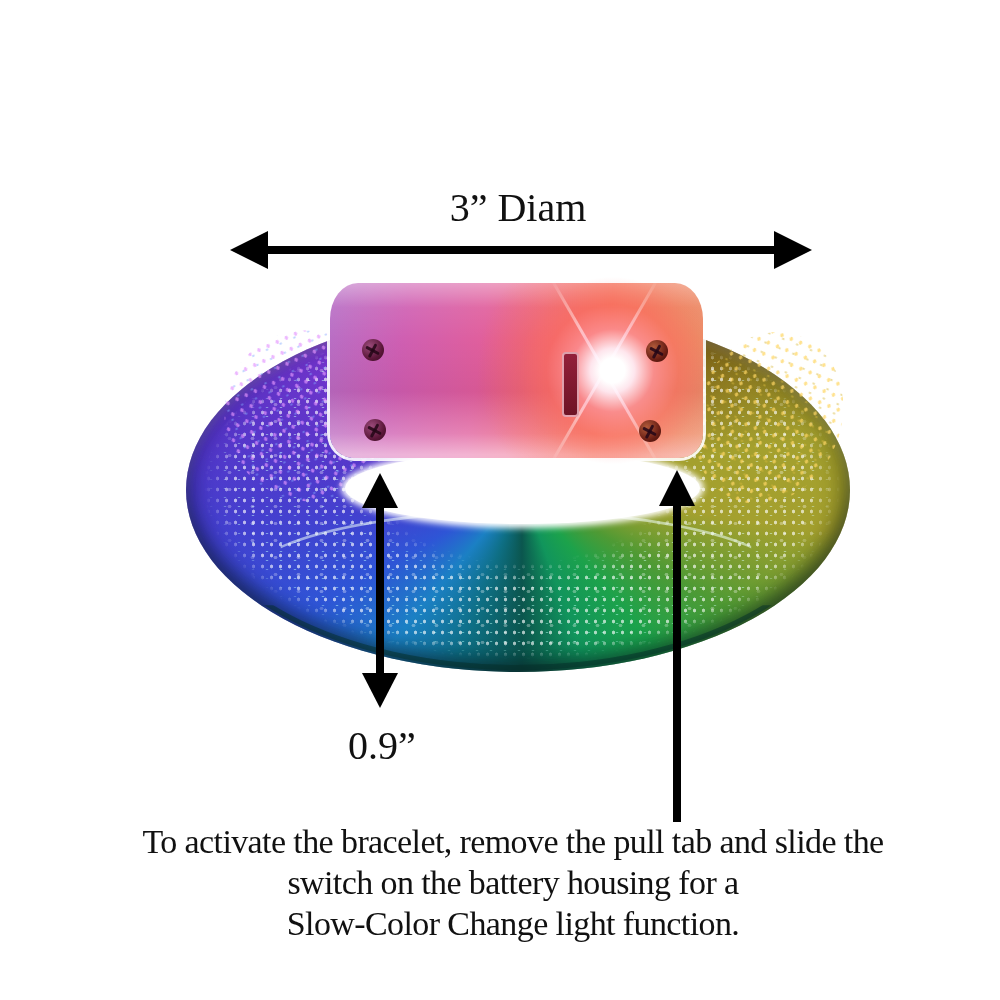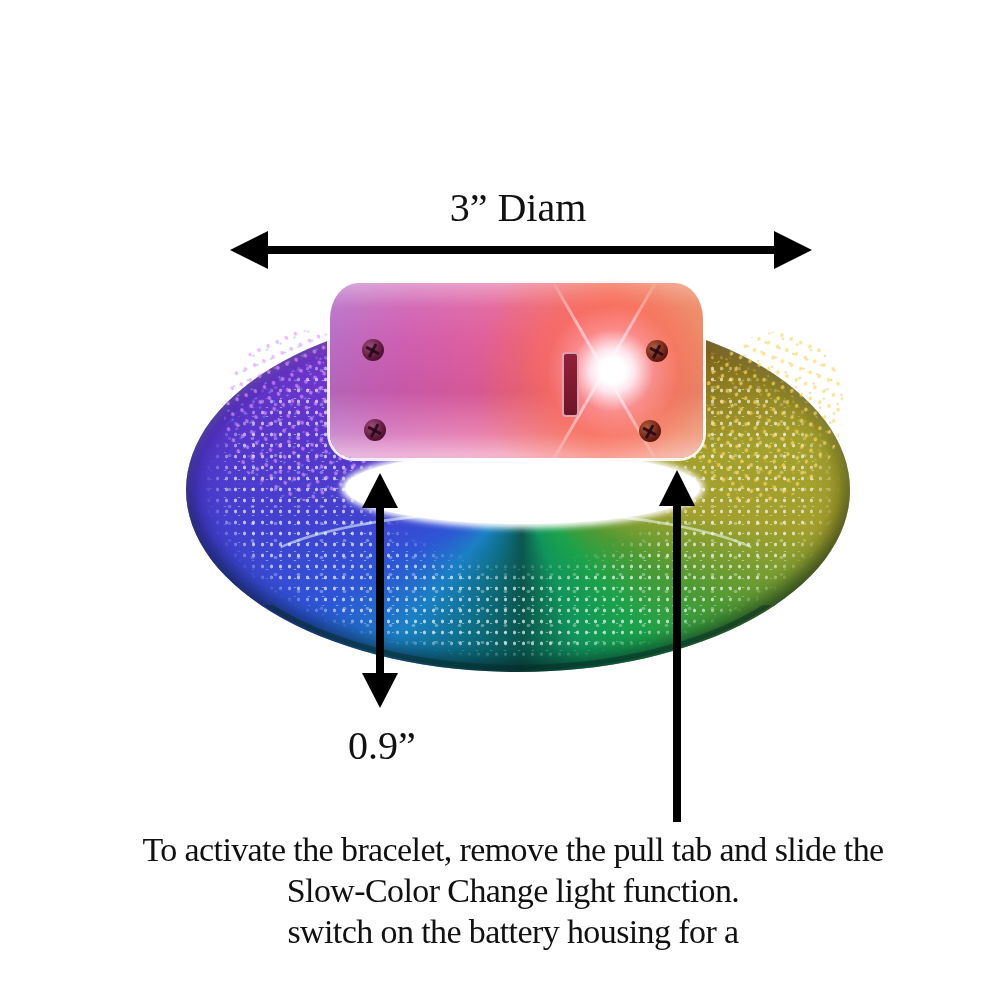--- a/index.html
+++ b/index.html
@@ -20,21 +20,21 @@
     position:relative;width:1000px;height:1000px;background:var(--bg);
     font-family:"Liberation Serif","DejaVu Serif",serif;color:var(--text);
     overflow:hidden;
     border-radius:26px;
   }
   .label{position:absolute;text-align:center;font-size:40px;line-height:1.1;color:var(--text);}
   .label.diam{left:368px;top:186px;width:300px;}
   .label.bwidth{left:312px;top:724px;width:140px;}
   .caption{
     position:absolute;left:26px;top:821px;width:974px;text-align:center;
-    font-size:34px;line-height:41px;letter-spacing:-0.6px;color:var(--text);margin-top:8px;
+    font-size:34px;line-height:41px;letter-spacing:-0.6px;color:var(--text);
   }
   .arrows{position:absolute;left:0;top:0;width:1000px;height:1000px;color:var(--annotation);z-index:5;pointer-events:none;}
   .arrows line{stroke:currentColor;}
   .arrows polygon{fill:currentColor;stroke:none;}
 
   
   .bracelet{position:absolute;left:0;top:0;width:1000px;height:1000px;}
   .ring{
     position:absolute;left:186px;top:308px;width:664px;height:364px;border-radius:50%;
     background:conic-gradient(from 0deg at 50.6% 49.5%,
@@ -166,17 +166,17 @@
       <polygon points="677,470 659,506 695,506"></polygon>
       <line x1="677" y1="501" x2="677" y2="822" stroke-width="8"></line>
     </g>
   </svg>
 
   <div class="label diam">3” Diam</div>
   <div class="label bwidth">0.9”</div>
 
   <div class="caption">
     <div>To activate the bracelet, remove the pull tab and slide the</div>
+    <div>switch on the battery housing for a</div>
     <div>Slow-Color Change light function.</div>
-    <div>switch on the battery housing for a</div>
   </div>
 
 </div>
 
 </body></html>

